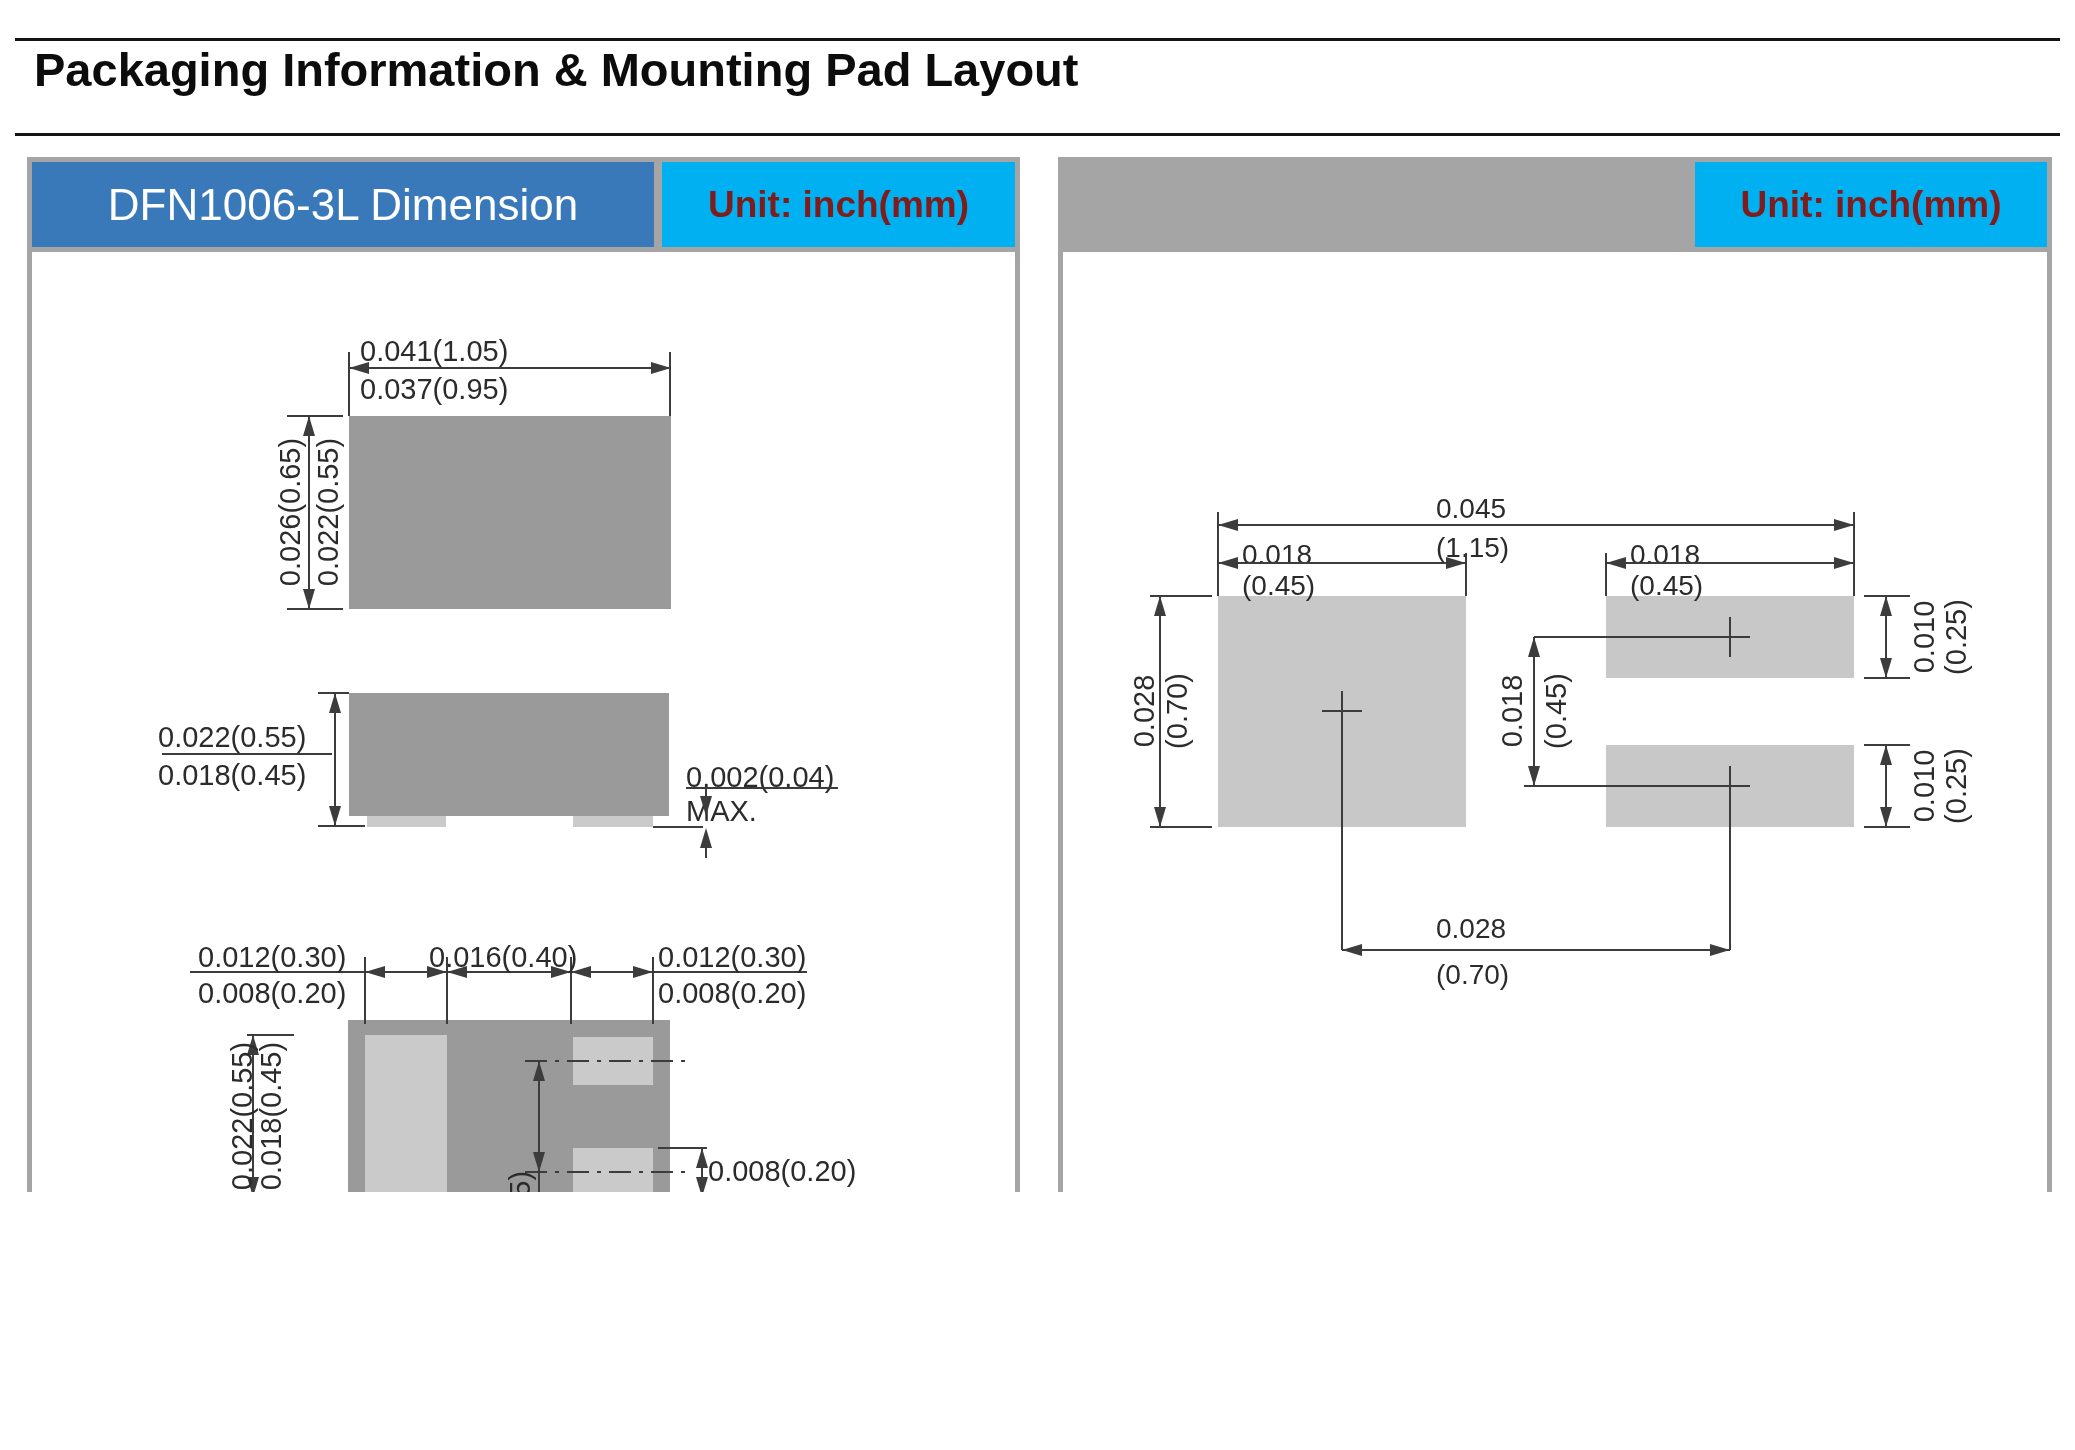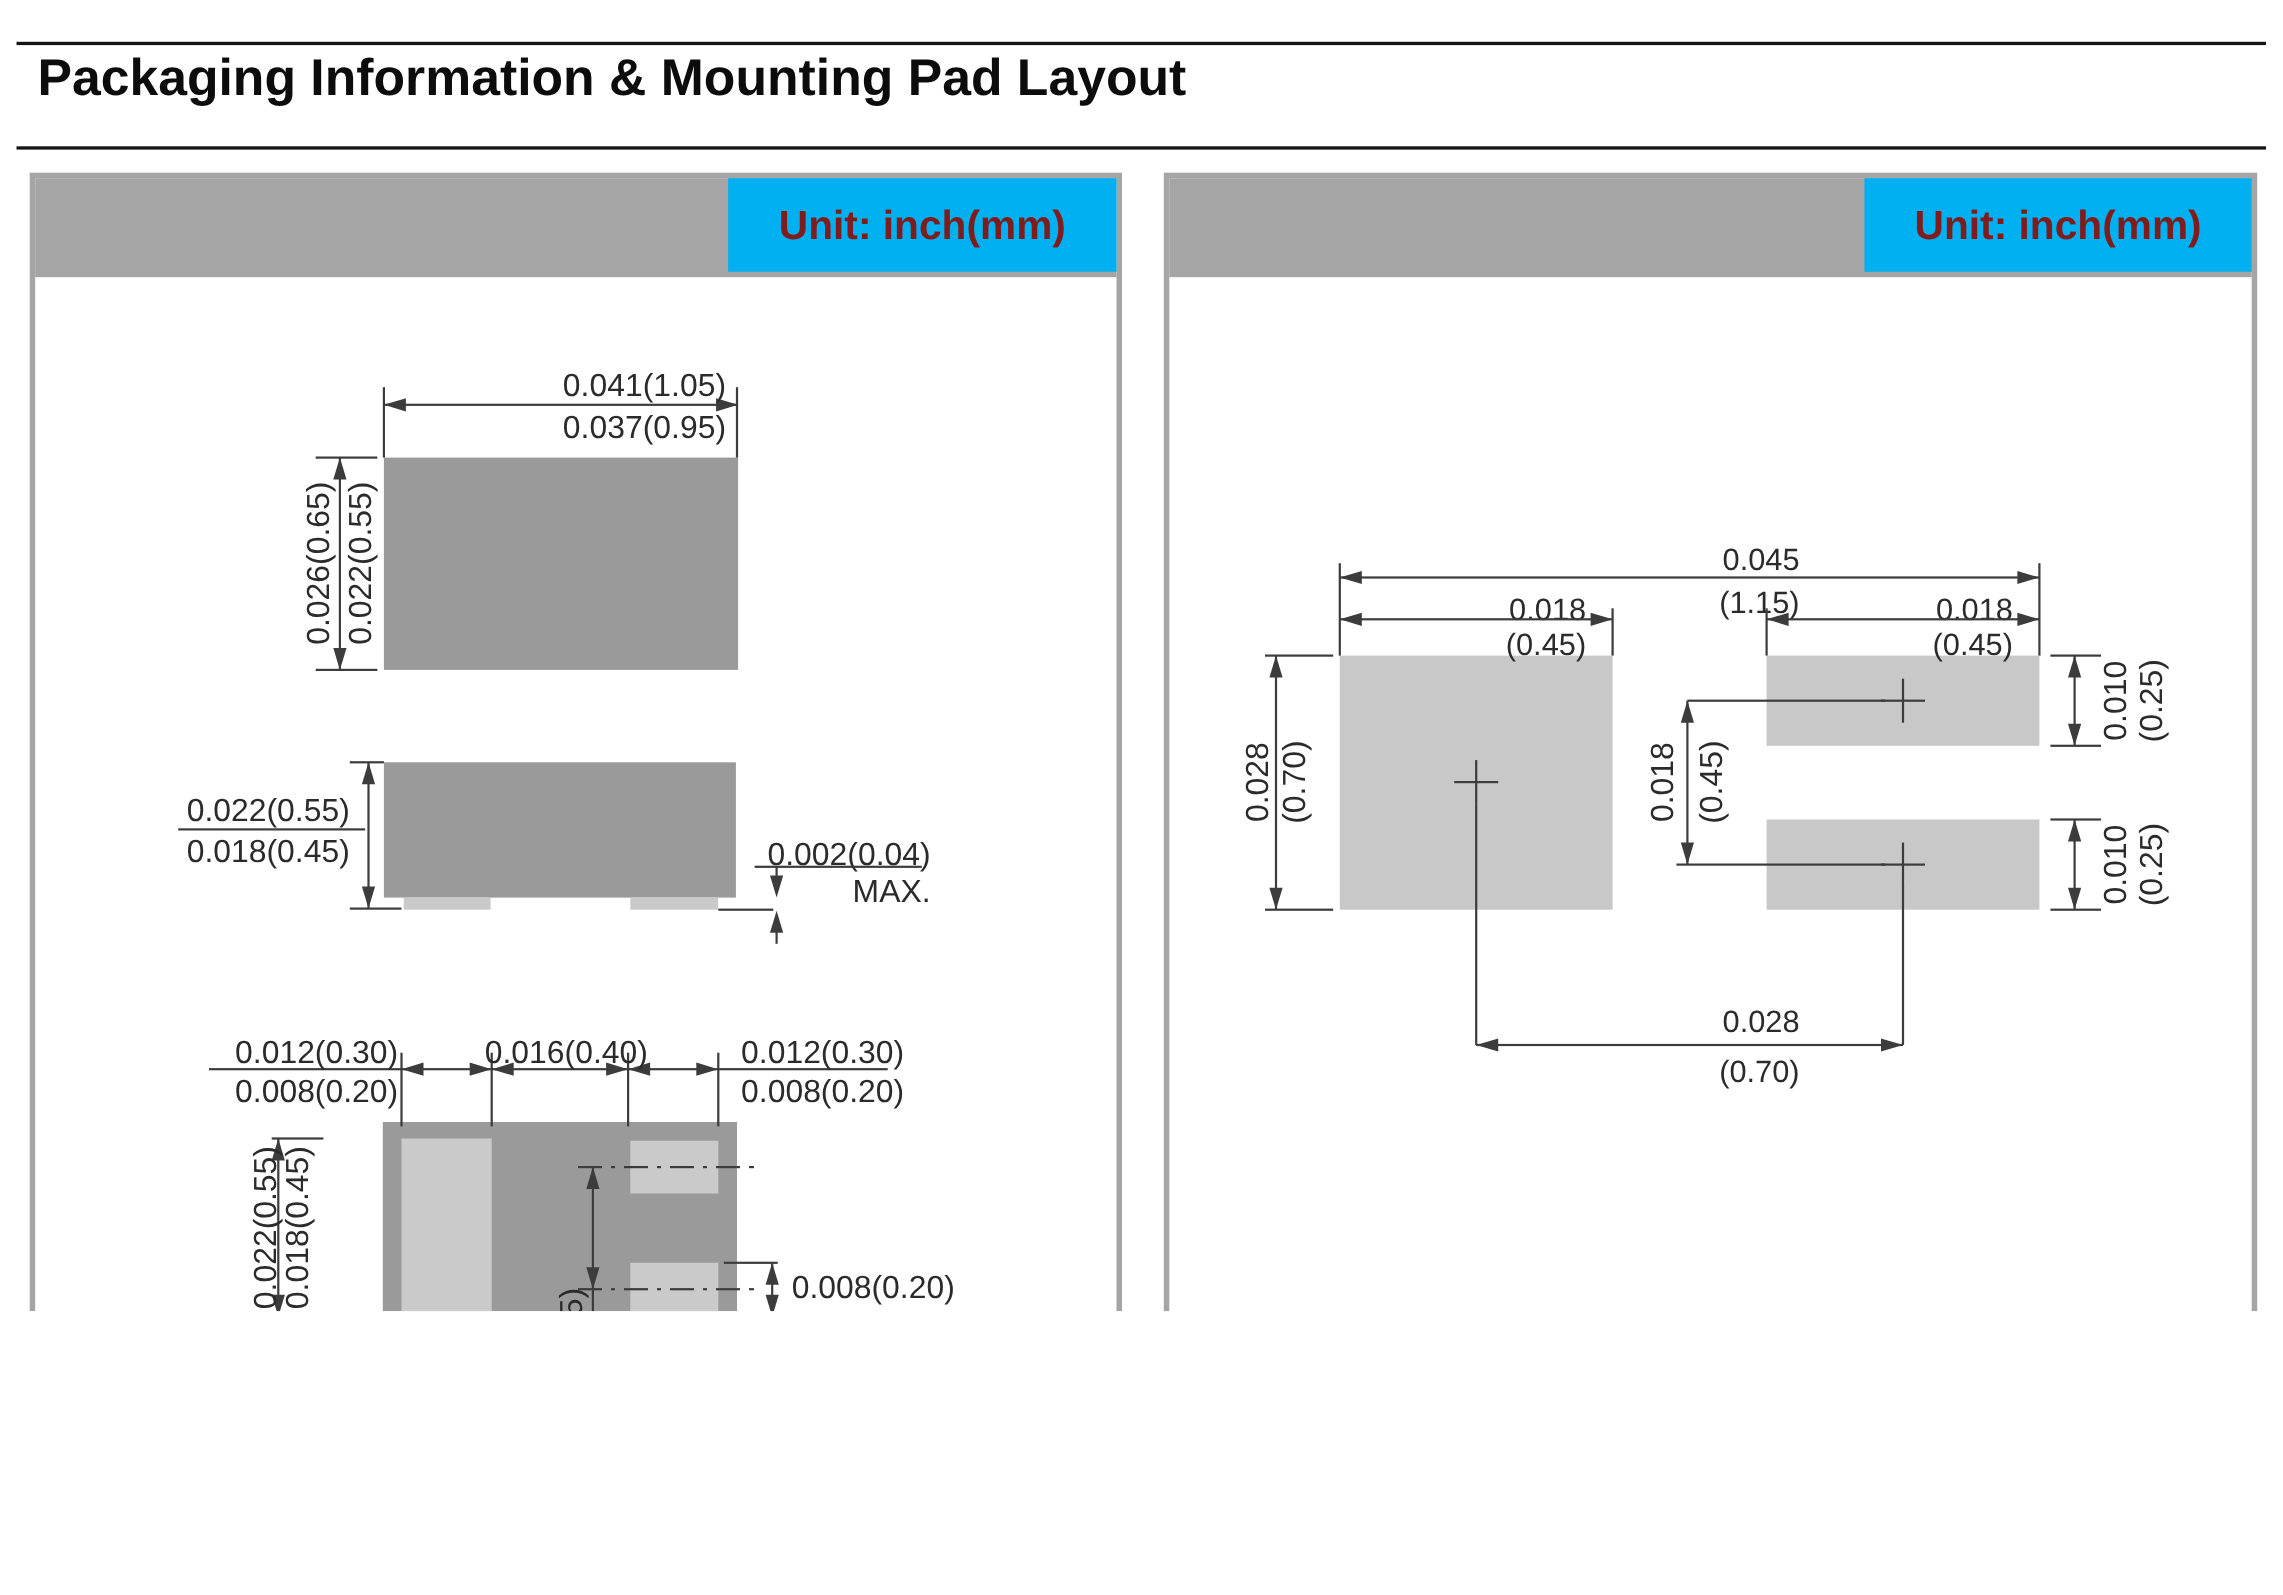--- a/index.html
+++ b/index.html
@@ -12,21 +12,21 @@
   .rule{position:absolute;left:15px;width:2045px;height:3px;background:#141414;}
   .page-title{position:absolute;left:34px;top:42px;font-size:47px;font-weight:bold;color:#0c0c0c;white-space:nowrap;}
   .panel{position:absolute;background:#fff;border:5px solid var(--frame);}
   .hdr-strip{position:absolute;background:var(--frame);}
   .hdr-blue{position:absolute;background:var(--blue);color:#fff;font-size:44px;
             display:flex;align-items:center;justify-content:center;white-space:nowrap;}
   .hdr-cyan{position:absolute;background:var(--cyan);color:#7f1d1d;font-size:37px;font-weight:bold;
             display:flex;align-items:center;justify-content:center;white-space:nowrap;}
   .rect{position:absolute;}
   .ln{position:absolute;background:var(--line);}
-  .dim{position:absolute;font-size:29px;line-height:1.05;text-align:right;white-space:nowrap;color:var(--txt);}
+  .dim{position:absolute;font-size:29px;line-height:1.05;text-align:left;white-space:nowrap;color:var(--txt);}
   .dim.r28{font-size:28px;}
   .vt{position:absolute;width:220px;height:30px;display:flex;align-items:center;justify-content:center;
       transform:rotate(-90deg);font-size:29px;white-space:nowrap;line-height:1;color:var(--txt);}
   .tri{position:absolute;width:0;height:0;}
   .tl{border-top:6px solid transparent;border-bottom:6px solid transparent;border-right:20px solid var(--line);}
   .tr{border-top:6px solid transparent;border-bottom:6px solid transparent;border-left:20px solid var(--line);}
   .tu{border-left:6px solid transparent;border-right:6px solid transparent;border-bottom:20px solid var(--line);}
   .td{border-left:6px solid transparent;border-right:6px solid transparent;border-top:20px solid var(--line);}
   .cl{position:absolute;height:2px;
       background:repeating-linear-gradient(90deg,var(--line) 0 22px,transparent 22px 30px,var(--line) 30px 34px,transparent 34px 42px);}
@@ -35,20 +35,21 @@
 <body>
 
 <div id="canvas">
 
   <div class="rule" style="top:38px"></div>
   <div class="page-title">Packaging Information &amp; Mounting Pad Layout</div>
   <div class="rule" style="top:133px"></div>
 
   <div class="panel" style="left:27px;top:157px;width:983px;height:1246px"></div>
   <div class="hdr-strip" style="left:32px;top:162px;width:983px;height:90px"></div>
+  <div class="hdr-blue" style="left:32px;top:162px;width:622px;height:85px">DFN1006-3L Dimension</div>
   <div class="hdr-cyan" style="left:662px;top:162px;width:353px;height:85px">Unit: inch(mm)</div>
 
   <div class="rect" style="left:349px;top:416px;width:322px;height:193px;background:var(--body)"></div>
   <div class="ln" style="left:348px;top:352px;width:2px;height:64px"></div>
   <div class="ln" style="left:669px;top:352px;width:2px;height:64px"></div>
   <div class="ln" style="left:349px;top:367px;width:322px;height:2px"></div>
   <div class="tri tl" style="left:349px;top:362px"></div>
   <div class="tri tr" style="left:651px;top:362px"></div>
   <div class="dim" style="left:360px;top:336px;width:300px">0.041(1.05)</div>
   <div class="dim" style="left:360px;top:374px;width:300px">0.037(0.95)</div>

